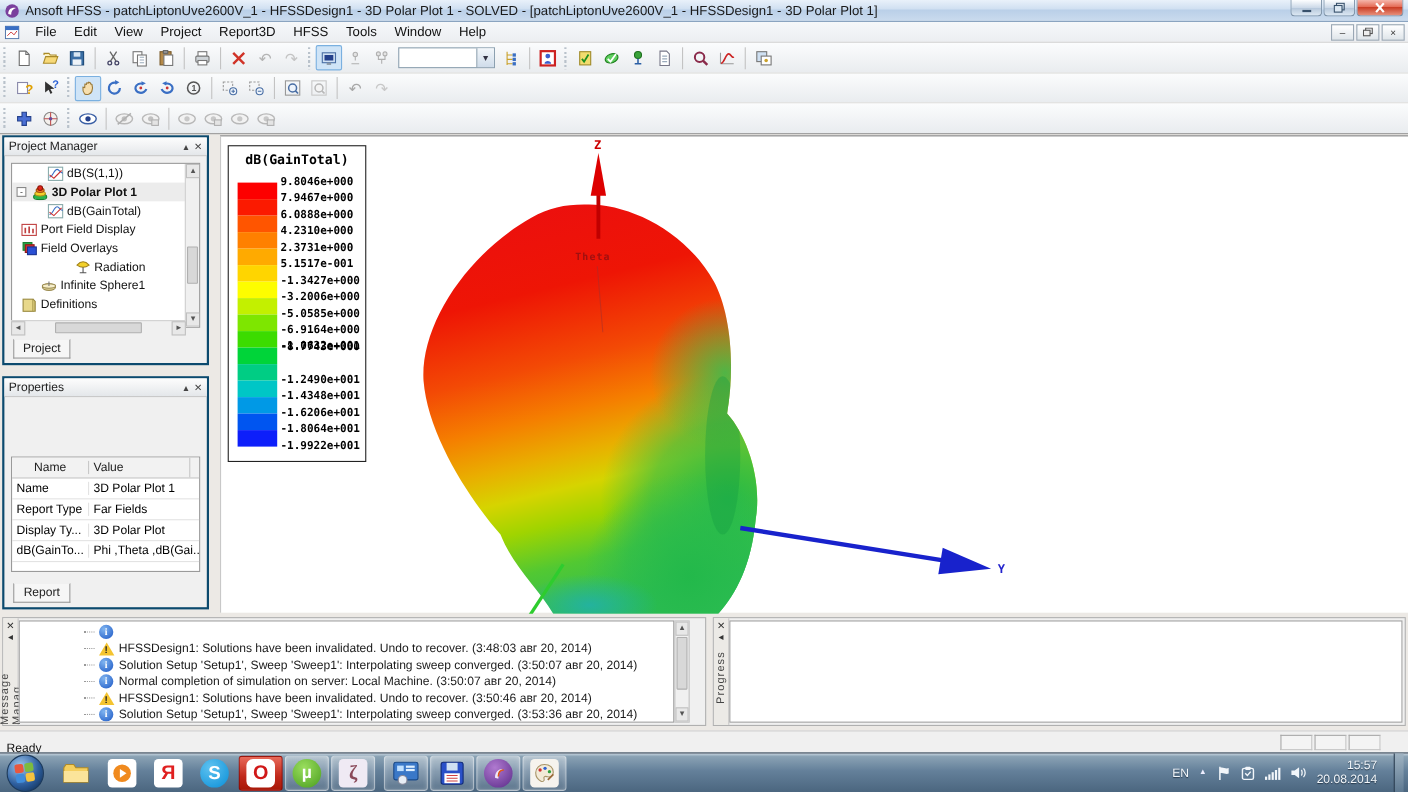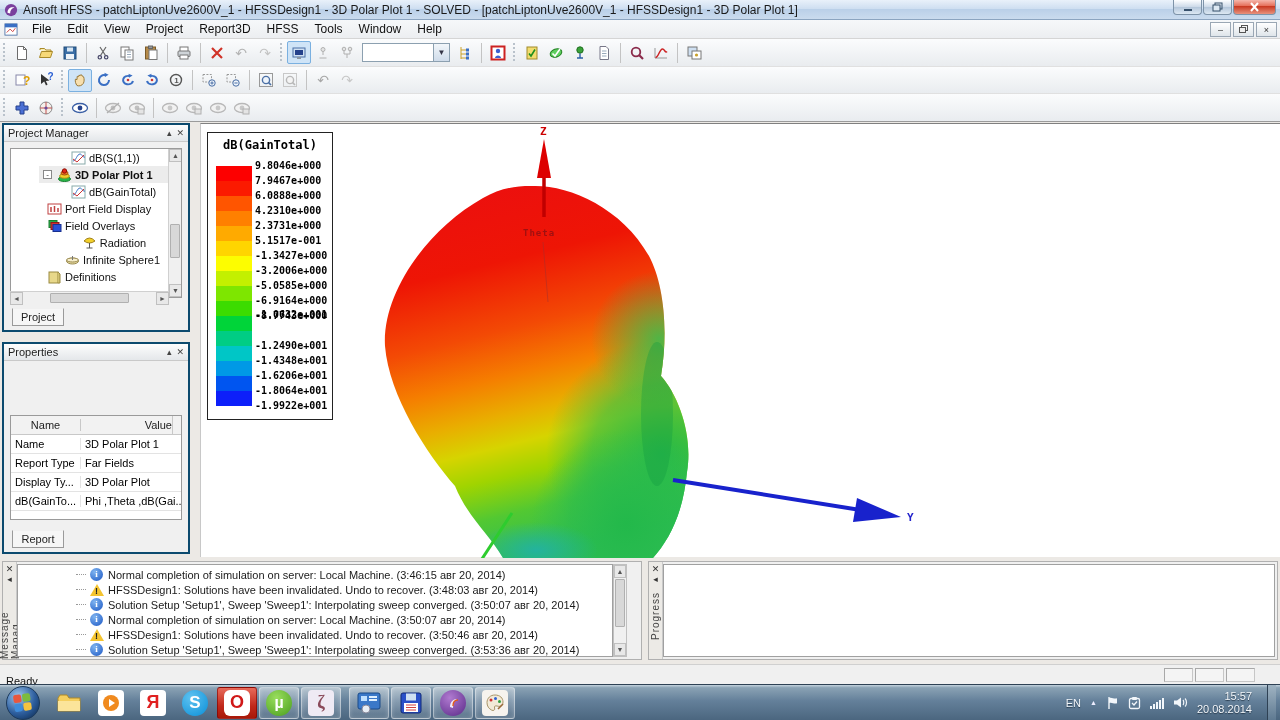--- a/index.html
+++ b/index.html
@@ -38,21 +38,21 @@
   .glyph { font-size:14px; line-height:14px; }
   .combobox { width:88px; height:19px; background:#fff; border:1px solid #8ca0b0; display:flex; margin:0 3px; }
   .combo-arrow { margin-left:auto; width:16px; height:100%; background:linear-gradient(180deg,#f2f6fa,#cfdcea); border-left:1px solid #8ca0b0; display:flex; align-items:center; justify-content:center; font-size:8px; color:#334; }
 
   
   .panel { position:absolute; left:2px; width:188px; background:#f0f0f0; border:2px solid #0c4a6e; }
   .pm { top:123px; height:209px; } .props { top:342px; height:212px; }
   .panel-head { height:17px; background:linear-gradient(180deg,#fdfdfd,#e4e7ea); border-bottom:1px solid #c9c9c9; display:flex; align-items:center; padding:0 4px; font-size:11px; color:#222; }
   .panel-head .ph-btns { margin-left:auto; display:flex; gap:5px; font-size:9px; color:#444; }
   .treebox { position:absolute; left:6px; top:23px; right:6px; bottom:32px; background:#fff; border:1px solid #9a9a9a; overflow:hidden; }
-  .tree-item { height:17px; display:flex; align-items:center; font-size:11px; color:#111; white-space:nowrap;margin-left:28px; }
+  .tree-item { height:17px; display:flex; align-items:center; font-size:11px; color:#111; white-space:nowrap; }
   .tree-item .ico { width:15px; height:14px; margin:0 3px 0 2px; flex:0 0 auto; }
   .expander { width:9px; height:9px; border:1px solid #888; background:#fff; font-size:8px; line-height:7px; text-align:center; color:#333; margin-right:3px; flex:0 0 auto; }
   .bold { font-weight:bold; }
   .sel { background:#ececec; }
   .vscroll { position:absolute; right:0; top:0; bottom:0; width:13px; background:#f0f0f0; border-left:1px solid #d0d0d0; }
   .hscroll { position:absolute; left:0; right:13px; bottom:0; height:13px; background:#f0f0f0; border-top:1px solid #d0d0d0; }
   .sbtn { position:absolute; width:13px; height:13px; background:#e8e8e8; border:1px solid #c0c0c0; font-size:7px; color:#555; text-align:center; line-height:11px; }
   .thumb { position:absolute; background:#d8d8d8; border:1px solid #b0b0b0; border-radius:1px; }
   .tab { position:absolute; left:8px; bottom:4px; width:52px; height:18px; background:#f6f6f6; border:1px solid #9a9a9a; border-top:1px solid #f0f0f0; font-size:11px; display:flex; align-items:center; justify-content:center; color:#222; }
 
@@ -563,21 +563,21 @@
   <div class="panel-head">
     <span>Properties</span>
     <span class="ph-btns">
         <span>▴</span>
         <span>✕</span>
       </span>
   </div>
   <div class="prop-table">
     <div class="prow hdr">
       <div class="pc1">Name</div>
-      <div class="pc2" style="text-align:right;">Value</div>
+      <div class="pc2" style="text-align:left;">Value</div>
       <div class="pc3"></div>
     </div>
     <div class="prow">
       <div class="pc1">Name</div>
       <div class="pc2">3D Polar Plot 1</div>
     </div>
     <div class="prow">
       <div class="pc1">Report Type</div>
       <div class="pc2">Far Fields</div>
     </div>
@@ -688,21 +688,20 @@
 <div class="msgwrap">
   <div class="vstrip">
     <span class="vx">✕</span>
     <span class="vx">◂</span>
     <span class="vtext">Message Manag</span>
   </div>
   <div class="msglist">
     <div class="msgrow">
       <span class="msg-dash"></span>
         <span class="mico info-ico">i</span>
-      <span>Normal completion of simulation on server: Local Machine. (3:46:15 авг 20, 2014)</span>
     </div>
     <div class="msgrow">
       <span class="msg-dash"></span>
         <span class="mico" style="display:flex;align-items:flex-end;">
           <span class="warn-ico"></span>
         </span>
       <span>HFSSDesign1: Solutions have been invalidated. Undo to recover. (3:48:03 авг 20, 2014)</span>
     </div>
     <div class="msgrow">
       <span class="msg-dash"></span>

